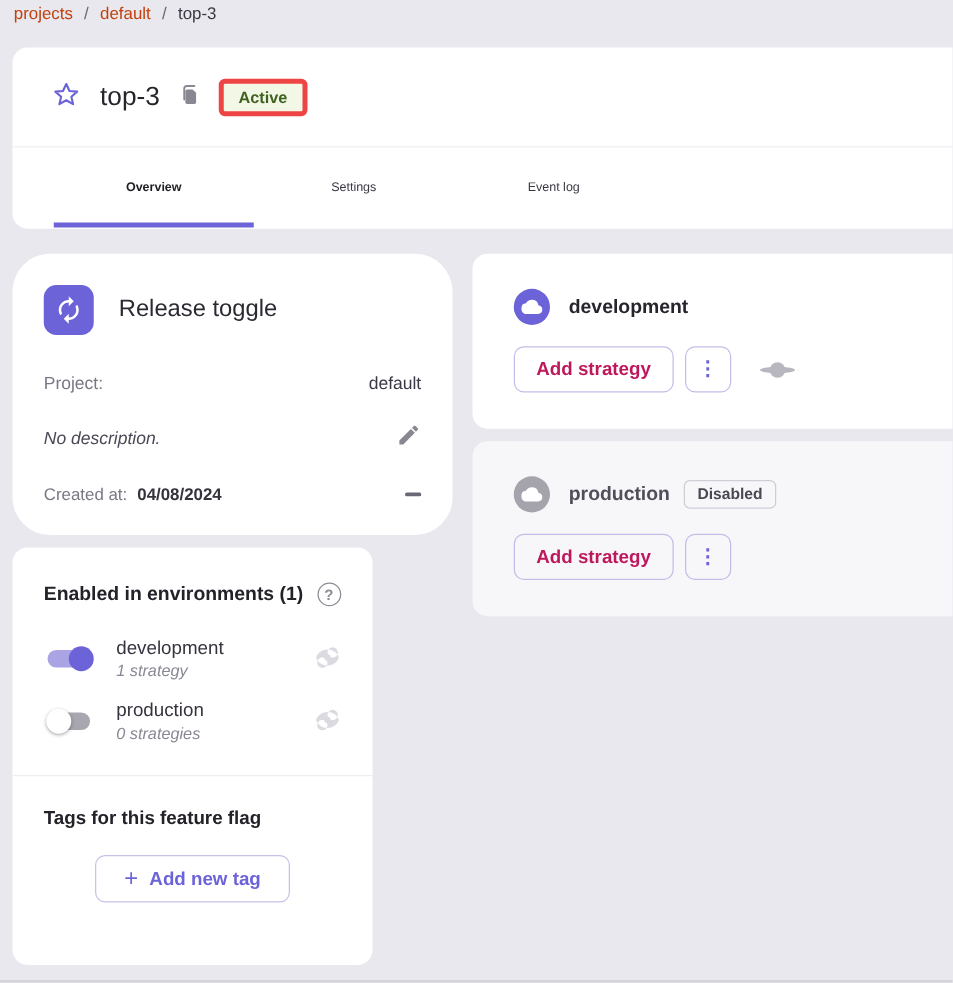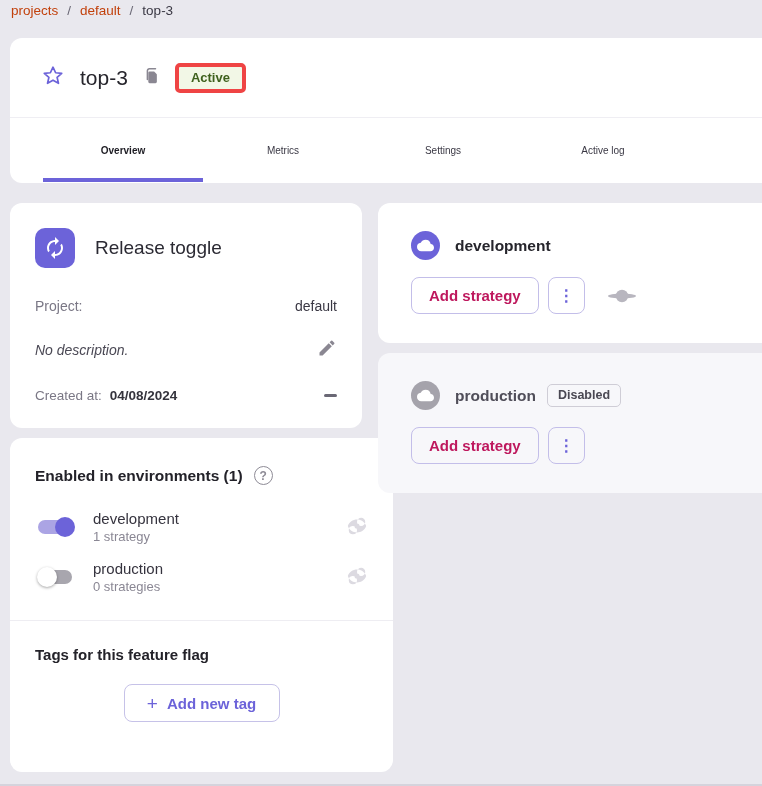--- a/index.html
+++ b/index.html
@@ -29,45 +29,45 @@
 
   .tabs-row { display:flex; padding-left:33px; height:64px; }
   .tab { width:160px; display:flex; align-items:center; justify-content:center; font-size:10px; color:#3A3844; cursor:pointer; position:relative; }
   .tab.active { font-weight:bold; color:#1E1D24; }
   .tab.active .tab-underline { position:absolute; left:0; right:0; bottom:0; height:4px; background:#6C63D9; }
 
   
   .card { position:absolute; background:#FFFFFF; border-radius:12px; }
 
   
-  .type-card { left:10px; top:203px; width:352px; height:225px; padding:25px; }
+  .type-card { left:10px; top:203px; width:352px; height:225px; padding:25px;border-radius:30px; }
   .type-head { display:flex; align-items:center; }
   .type-icon-box { width:40px; height:40px; border-radius:10px; background:#6C63D9; display:flex; align-items:center; justify-content:center; flex:none; }
   .type-label { font-size:19px; color:#2B2A33; margin-left:20px; }
   .kv-row { display:flex; justify-content:space-between; align-items:center; margin-top:30px; font-size:14px; }
   .kv-label { color:#7A7785;text-align:center; }
   .kv-value { color:#3A3844; }
   .desc-row { display:flex; justify-content:space-between; align-items:center; margin-top:24px; }
   .desc-text { font-size:14px; color:#4A4854;font-style:italic; }
   .created-row { display:flex; align-items:center; margin-top:27px; font-size:13.5px; }
   .created-label { color:#7A7785; }
   .created-value { color:#35343D; font-weight:bold; margin-left:8px; font-size:13.5px; }
   .dash-btn { margin-left:auto; }
   .dash-glyph { width:13px; height:3px; border-radius:2px; background:#6A6875; display:block; }
 
   
-  .env-panel { left:10px; top:438px; width:383px; height:334px; padding:28px 25px 0; }
+  .env-panel { left:10px; top:438px; width:288px; height:334px; padding:28px 25px 0; }
   .panel-title-row { display:flex; align-items:center; gap:11px; }
   .panel-title { font-size:15.5px; font-weight:bold; color:#232229; }
   .help-circle { width:19px; height:19px; border:1.5px solid #8E8B96; border-radius:50%; color:#8E8B96; font-size:12px; font-weight:bold; display:flex; align-items:center; justify-content:center; }
   .env-row { display:flex; align-items:center; margin-top:25px; }
   .env-row + .env-row { margin-top:16px; }
   .env-texts { margin-left:16px; }
   .env-name { font-size:15px; color:#35333E; }
-  .env-sub { font-size:13px; color:#8A8794; margin-top:2px; }
+  .env-sub { font-size:13px; color:#8A8794; margin-top:2px;font-style:italic; }
   .eye-btn { margin-left:auto; }
 
   
   .switch { width:42px; height:24px; position:relative; flex:none; cursor:pointer; }
   .switch .track { position:absolute; left:3px; right:5px; top:5px; height:14px; border-radius:7px; }
   .switch .knob { position:absolute; top:2px; width:20px; height:20px; border-radius:50%; }
   .switch.on .track { background:#ABA4E4; }
   .switch.on .knob { right:2px; background:#6C63D9; }
   .switch.off .track { background:#A8A6AE; }
   .switch.off .knob { left:2px; background:#FFFFFF; box-shadow:0 1px 3px rgba(0,0,0,.35); }
@@ -126,27 +126,24 @@
       </span>
     </button>
     <span class="status-badge">Active</span>
   </div>
   <div class="tabs-row">
     <div class="tab active">
       <span>Overview</span>
       <span class="tab-underline"></span>
     </div>
     <div class="tab">
-      <span>Metrics</span>
-    </div>
-    <div class="tab">
       <span>Settings</span>
     </div>
     <div class="tab">
-      <span>Active log</span>
+      <span>Event log</span>
     </div>
   </div>
 </section>
 
 <section class="card type-card">
   <div class="type-head">
     <span class="type-icon-box">
       <svg width="24" height="24" viewBox="0 0 24 24">
           <path d="M12 6v3l4-4-4-4v3c-4.42 0-8 3.58-8 8 0 1.57.46 3.03 1.24 4.26L6.7 14.8c-.45-.83-.7-1.79-.7-2.8 0-3.31 2.69-6 6-6zm6.76 1.74L17.3 9.2c.44.84.7 1.79.7 2.8 0 3.31-2.69 6-6 6v-3l-4 4 4 4v-3c4.42 0 8-3.58 8-8 0-1.57-.46-3.03-1.24-4.26z" fill="#FFFFFF"></path>
         </svg>

